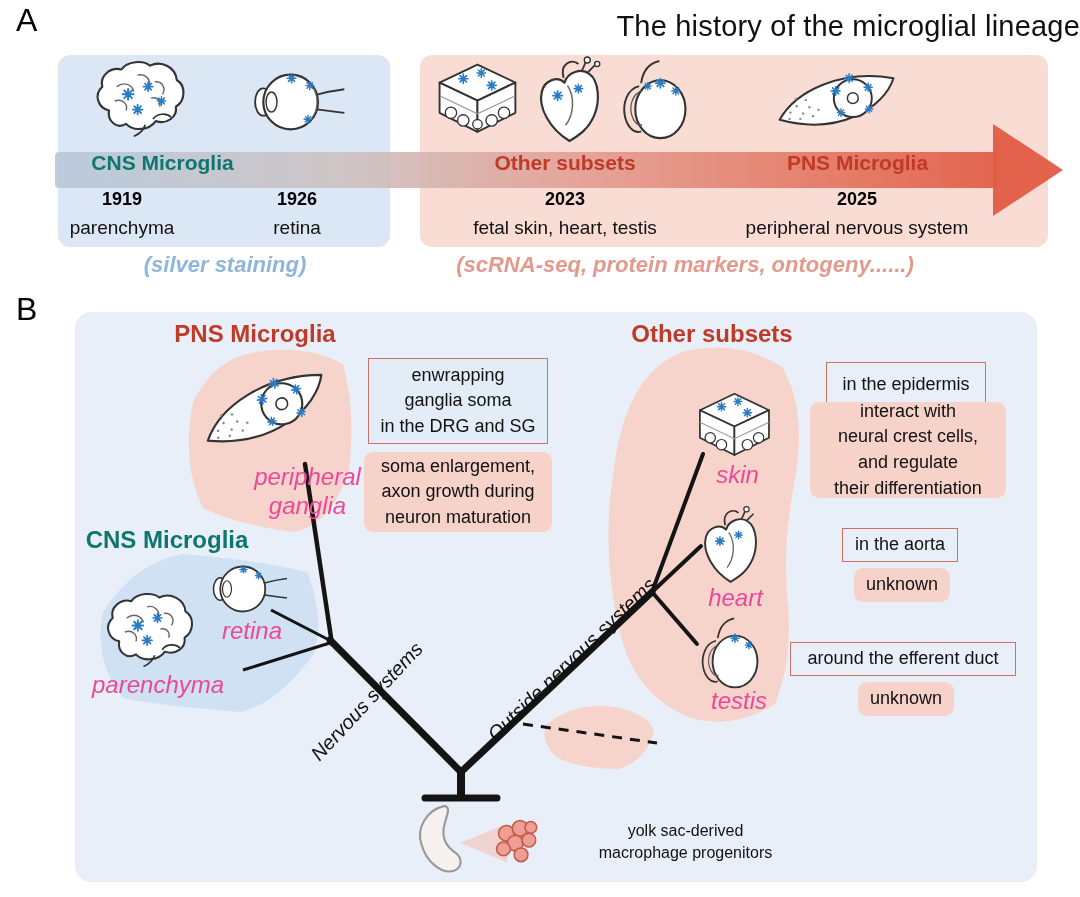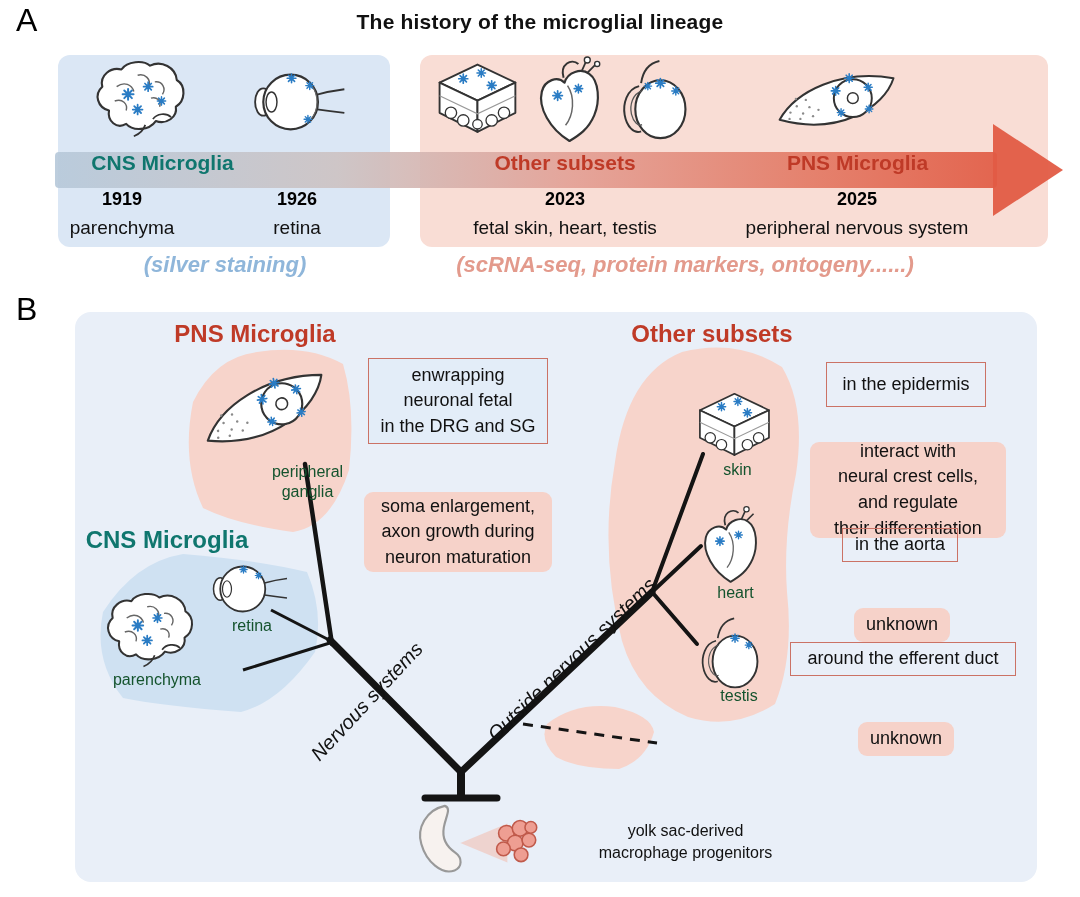--- a/index.html
+++ b/index.html
@@ -1,32 +1,32 @@
 <!DOCTYPE html>
 <html><head>
 <meta charset="utf-8">
 <style>
   html,body{margin:0;padding:0;background:#fff;}
   .canvas{position:relative;width:1080px;height:897px;background:#ffffff;
           font-family:"Liberation Sans","DejaVu Sans",sans-serif;color:#111;overflow:hidden;}
   .abs{position:absolute;}
   .panel-label{font-size:32px;color:#000;}
-  .fig-title{font-size:21px;font-weight:700;text-align:center;letter-spacing:.2px;}
+  .fig-title{font-size:29px;font-weight:400;text-align:right;letter-spacing:.2px;}
   .head-a{font-size:21px;font-weight:700;text-align:center;}
   .head-b{font-size:24px;font-weight:700;text-align:center;}
   .blue-t{color:#0f766e;}
   .red-t{color:#bf3a27;}
   .year{font-size:18px;font-weight:700;text-align:center;color:#000;}
   .tissue{font-size:19px;text-align:center;color:#111;}
   .caption{font-size:22px;font-style:italic;font-weight:600;text-align:center;}
-  .node{font-size:16px;text-align:center;white-space:pre-line;line-height:1.22;color:#14532d;}
+  .node{font-size:24px;font-style:italic;text-align:center;white-space:pre-line;line-height:1.22;color:#ec4899;}
   .loc-box{border:1.5px solid #cb7265;font-size:18px;text-align:center;display:flex;align-items:center;
            justify-content:center;white-space:pre-line;line-height:1.42;color:#111;box-sizing:border-box;}
   .fn-box{background:#f6d2c9;border-radius:9px;font-size:18px;text-align:center;display:flex;align-items:center;
-          justify-content:center;white-space:pre-line;line-height:1.42;color:#111;box-sizing:border-box;margin-top:40px;}
+          justify-content:center;white-space:pre-line;line-height:1.42;color:#111;box-sizing:border-box;}
   .branch-label{font-size:20px;font-style:italic;text-align:center;color:#111;}
   .root-label{font-size:16px;text-align:center;white-space:pre-line;line-height:1.35;color:#111;}
   .bgrect{border-radius:12px;}
 </style>
 </head>
 <body>
 
 <div class="canvas">
 
   <svg width="0" height="0" style="position:absolute" aria-hidden="true">
@@ -272,21 +272,21 @@
 
   <div class="abs node" style="left:245px;top:462px;width:125px">peripheral
 ganglia</div>
   <div class="abs node" style="left:212px;top:616px;width:80px">retina</div>
   <div class="abs node" style="left:92px;top:670px;width:130px">parenchyma</div>
   <div class="abs node" style="left:700px;top:460px;width:75px">skin</div>
   <div class="abs node" style="left:698px;top:583px;width:75px">heart</div>
   <div class="abs node" style="left:700px;top:686px;width:78px">testis</div>
 
   <div class="abs loc-box" style="left:368px;top:358px;width:180px;height:86px;background:#e3edf8">enwrapping
-neuronal fetal
+ganglia soma
 in the DRG and SG</div>
   <div class="abs fn-box" style="left:364px;top:452px;width:188px;height:80px">soma enlargement,
 axon growth during
 neuron maturation</div>
 
   <div class="abs loc-box" style="left:826px;top:362px;width:160px;height:45px">in the epidermis</div>
   <div class="abs fn-box" style="left:810px;top:402px;width:196px;height:96px">interact with
 neural crest cells,
 and regulate
 their differentiation</div>

